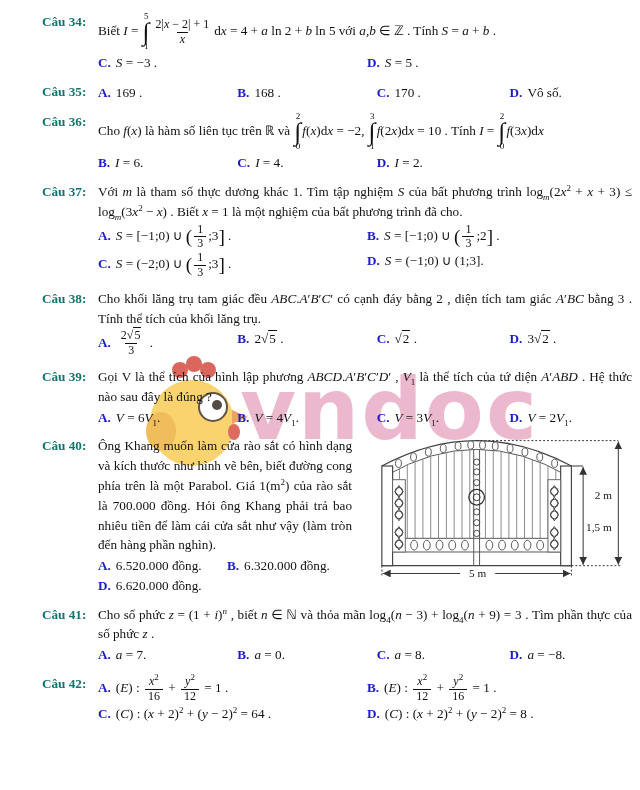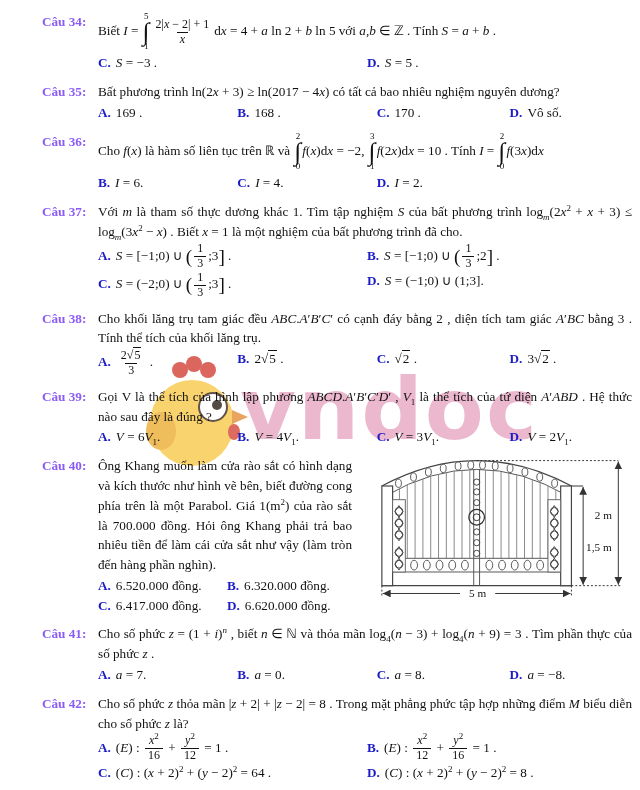--- a/index.html
+++ b/index.html
@@ -18,21 +18,21 @@
   .chick .c-comb1,.chick .c-comb2,.chick .c-comb3{position:absolute;background:#cf3327;border-radius:50%;width:16px;height:16px;}
   .chick .c-comb1{left:26px;top:6px}.chick .c-comb2{left:40px;top:0px}.chick .c-comb3{left:54px;top:6px}
   .chick .c-eye{position:absolute;left:52px;top:36px;width:26px;height:26px;background:#fff;border:2px solid #2b1a0a;border-radius:50%;}
   .chick .c-pupil{position:absolute;left:66px;top:44px;width:10px;height:10px;background:#1c1006;border-radius:50%;}
   .chick .c-beak{position:absolute;left:86px;top:54px;width:0;height:0;
     border-left:16px solid #e2862b;border-top:7px solid transparent;border-bottom:7px solid transparent;}
   .chick .c-wattle{position:absolute;left:82px;top:68px;width:12px;height:16px;background:#d43a2a;border-radius:50%;}
   
   #questions{position:relative;z-index:1;}
   .q{display:flex;margin-bottom:9px;}
-  .q-label{flex:none;width:56px;font-weight:bold;color:#8b5cf6;}
+  .q-label{flex:none;width:56px;font-weight:bold;color:#0f766e;}
   .q-content{flex:1;min-width:0;}
   .q-content.with-figure{display:flex;gap:24px;}
   .q-main{flex:1;min-width:0;}
   .q-body{text-align:justify;}
   .q-options{display:grid;margin-top:1px;column-gap:4px;}
   .q-options.cols-4{grid-template-columns:1.05fr 1.05fr 1fr 0.95fr;}
   .q-options.cols-2{grid-template-columns:1fr 1fr;}
   .option{white-space:nowrap;}
   .opt-key{color:#1b1bc8;font-weight:bold;margin-right:5px;}
   .q-figure{flex:none;}
@@ -98,21 +98,20 @@
 </div>
       </div>
 
     </div>
   </section>
 
   <section class="q">
     <div class="q-label">Câu 35:</div>
     <div class="q-content">
       <div class="q-main">
-        <div class="q-body">Bất phương trình ln(2<i>x</i> + 3) ≥ ln(2017 − 4<i>x</i>) có tất cả bao nhiêu nghiệm nguyên dương?</div>
         <div class="q-options cols-4">
   <div class="option">
     <span class="opt-key">A.</span><span class="opt-text">169 .</span>
   </div>
 
   <div class="option">
     <span class="opt-key">B.</span><span class="opt-text">168 .</span>
   </div>
 
   <div class="option">
@@ -264,23 +263,20 @@
         <div class="q-body">Ông Khang muốn làm cửa rào sắt có hình dạng và kích thước như hình vẽ bên, biết đường cong phía trên là một Parabol. Giá 1(m<sup>2</sup>) của rào sắt là 700.000 đồng. Hỏi ông Khang phải trả bao nhiêu tiền để làm cái cửa sắt như vậy (làm tròn đến hàng phần nghìn).</div>
         <div class="q-options cols-2">
   <div class="option">
     <span class="opt-key">A.</span><span class="opt-text">6.520.000 đồng.</span>
   </div>
 
   <div class="option">
     <span class="opt-key">B.</span><span class="opt-text">6.320.000 đồng.</span>
   </div>
 
-  <div class="option">
-    <span class="opt-key">C.</span><span class="opt-text">6.417.000 đồng.</span>
-  </div>
 
   <div class="option">
     <span class="opt-key">D.</span><span class="opt-text">6.620.000 đồng.</span>
   </div>
 </div>
       </div>
       <div class="q-figure"><svg width="256" height="146" viewBox="0 0 262 148">
     <defs>
       <marker id="arr" markerWidth="9" markerHeight="8" refX="8" refY="4" orient="auto-start-reverse">
         <path d="M0,0L8,4L0,8z" fill="#333"></path>
@@ -405,21 +401,20 @@
 </div>
       </div>
 
     </div>
   </section>
 
   <section class="q">
     <div class="q-label">Câu 42:</div>
     <div class="q-content">
       <div class="q-main">
-        <div class="q-body">Cho số phức <i>z</i> thỏa mãn |<i>z</i> + 2| + |<i>z</i> − 2| = 8 . Trong mặt phẳng phức tập hợp những điểm <i>M</i> biểu diễn cho số phức <i>z</i> là?</div>
         <div class="q-options cols-2">
   <div class="option">
     <span class="opt-key">A.</span><span class="opt-text">(<i>E</i>) : <span class="frac">
                     <span class="num"><i>x</i><sup>2</sup></span>
                     <span class="den">16</span>
                   </span> + <span class="frac">
                     <span class="num"><i>y</i><sup>2</sup></span>
                     <span class="den">12</span>
                   </span> = 1 .</span>
   </div>

